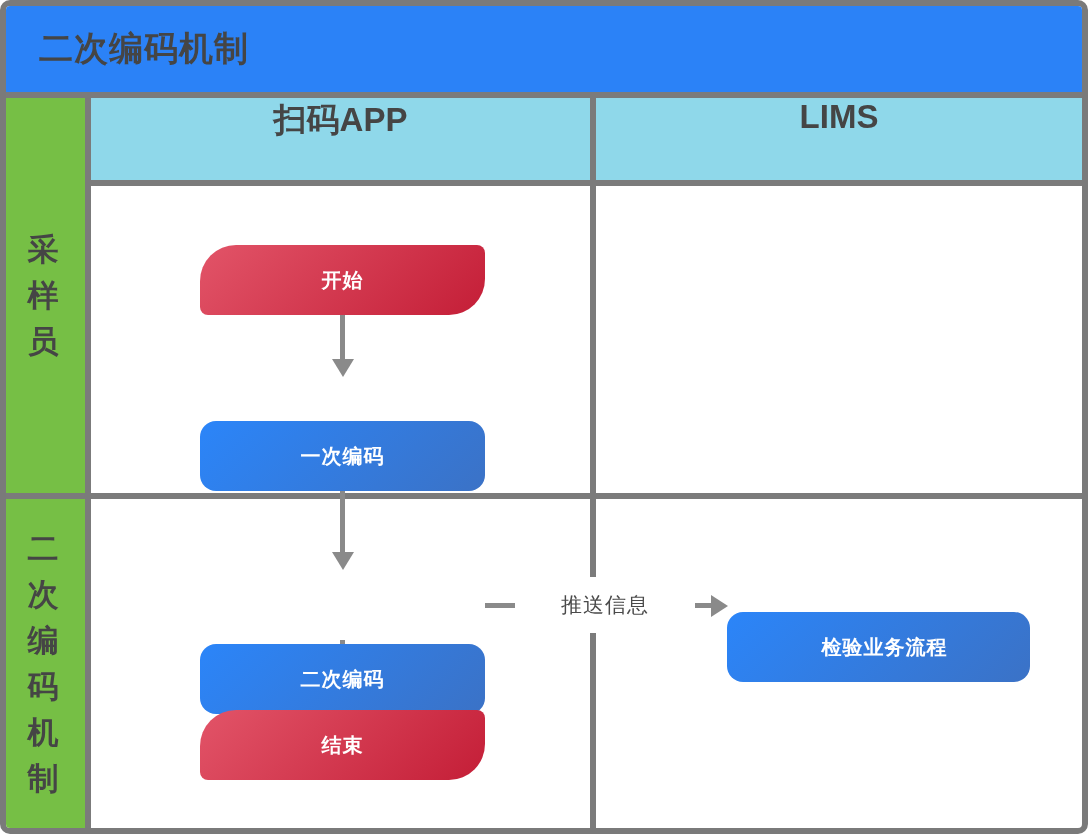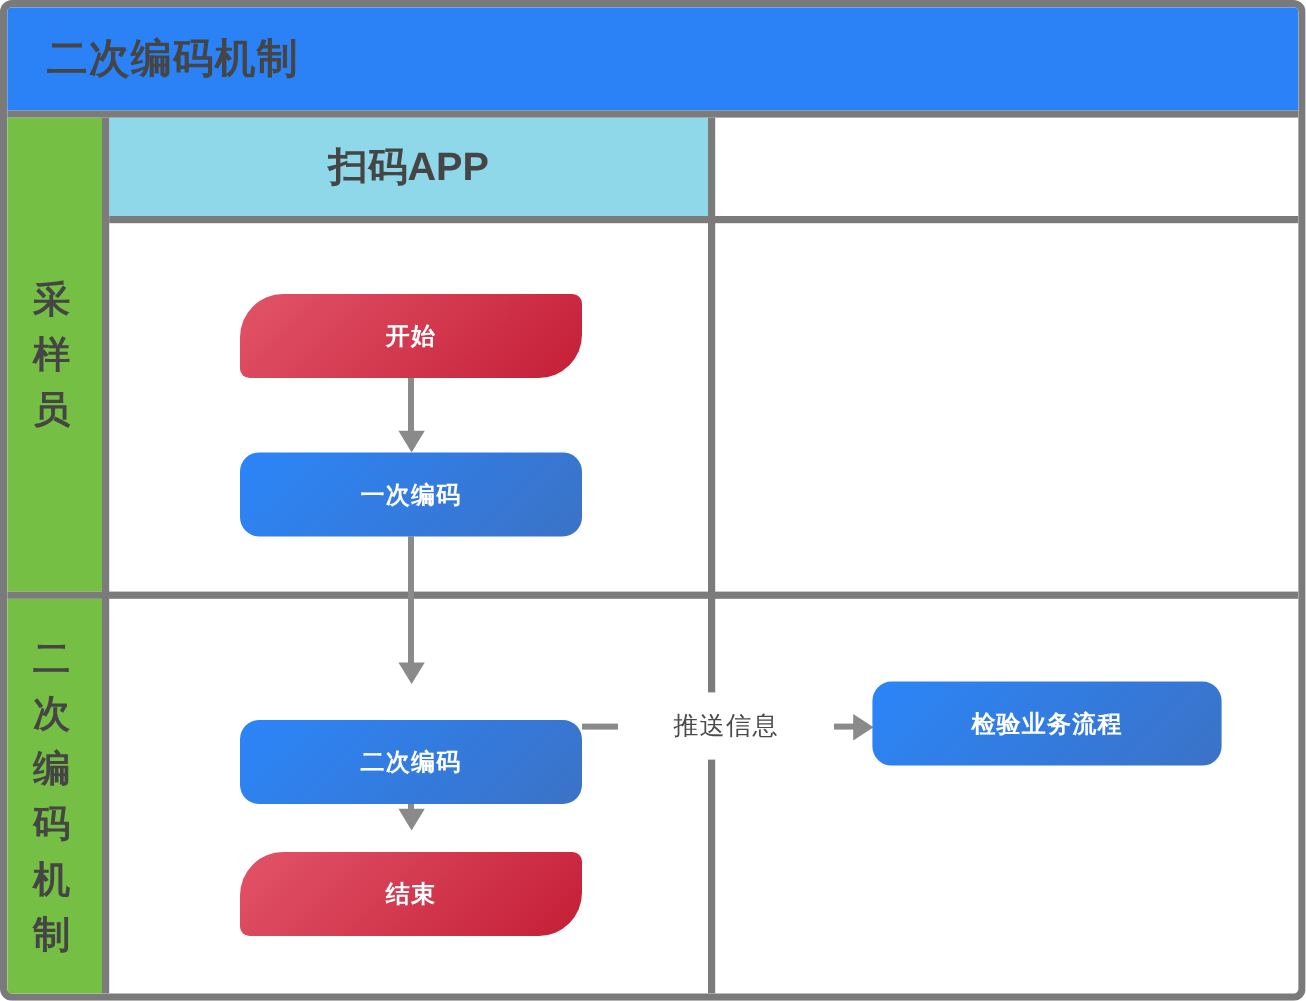--- a/index.html
+++ b/index.html
@@ -30,21 +30,21 @@
   .lane-cell.l1{top:92px;height:395px;}
   .lane-cell.l2{top:493px;height:329px;}
   .lane-label{
     width:36px;
     font-size:31px;font-weight:bold;color:#454545;
     line-height:46px;text-align:left;
     word-break:break-all;
   }
   .colhead{
     position:absolute;top:92px;height:82px;background:#8FD8EA;
-    display:flex;align-items:center;justify-content:center;
+    display:flex;justify-content:center;
     font-size:33px;font-weight:bold;color:#454545;
   }
   .colhead.c1{left:85px;width:499px;}
   .colhead.c2{left:590px;width:486px;}
   
   .gline{position:absolute;background:#7b7b7b;z-index:1;}
   .gl-under-header{left:0;top:86px;width:1076px;height:6px;}
   .gl-green-right{left:79px;top:92px;width:6px;height:730px;}
   .gl-col-divider{left:584px;top:92px;width:6px;height:730px;}
   .gl-under-colheads{left:85px;top:174px;width:991px;height:6px;}
@@ -55,26 +55,27 @@
     display:flex;align-items:center;justify-content:center;
     color:#ffffff;font-size:20px;font-weight:bold;letter-spacing:1px;
   }
   .terminator{
     background:linear-gradient(135deg,#E25468 0%,#C41E37 100%);
     border-radius:36px 8px 36px 8px;
   }
   .process{
     background:linear-gradient(135deg,#2B85F9 0%,#3B72C6 100%);
     border-radius:16px;
+    margin-top:44px;
   }
   .n-start{left:194px;top:239px;}
   .n-first{left:194px;top:371px;}
   .n-second{left:194px;top:594px;}
   .n-end{left:194px;top:704px;}
-  .n-lims{left:721px;top:562px;width:291px;}
+  .n-lims{left:721px;top:562px;width:291px;padding-left:12px;}
   
   .shaft{position:absolute;background:#8a8a8a;z-index:2;}
   .a1-shaft{left:334px;top:309px;width:5px;height:46px;}
   .a2-shaft{left:334px;top:441px;width:5px;height:107px;}
   .a3-shaft{left:334px;top:634px;width:5px;height:36px;}
   .h-shaft{left:479px;top:597px;width:228px;height:5px;}
   .head-down{
     position:absolute;width:0;height:0;z-index:2;
     border-left:11px solid transparent;border-right:11px solid transparent;
     border-top:18px solid #8a8a8a;
@@ -107,20 +108,23 @@
   <div class="lane-cell l1">
     <span class="lane-label">采样员</span>
   </div>
   <div class="lane-cell l2">
     <span class="lane-label">二次编码机制</span>
   </div>
 
   <div class="colhead c1">
     <span>扫码APP</span>
   </div>
+  <div class="colhead c2">
+    <span>LIMS</span>
+  </div>
 
   <div class="gline gl-under-header"></div>
   <div class="gline gl-green-right"></div>
   <div class="gline gl-col-divider"></div>
   <div class="gline gl-under-colheads"></div>
   <div class="gline gl-lane-divider"></div>
 
   <div class="shaft a1-shaft"></div>
   <div class="head-down a1-head"></div>
   <div class="shaft a2-shaft"></div>

